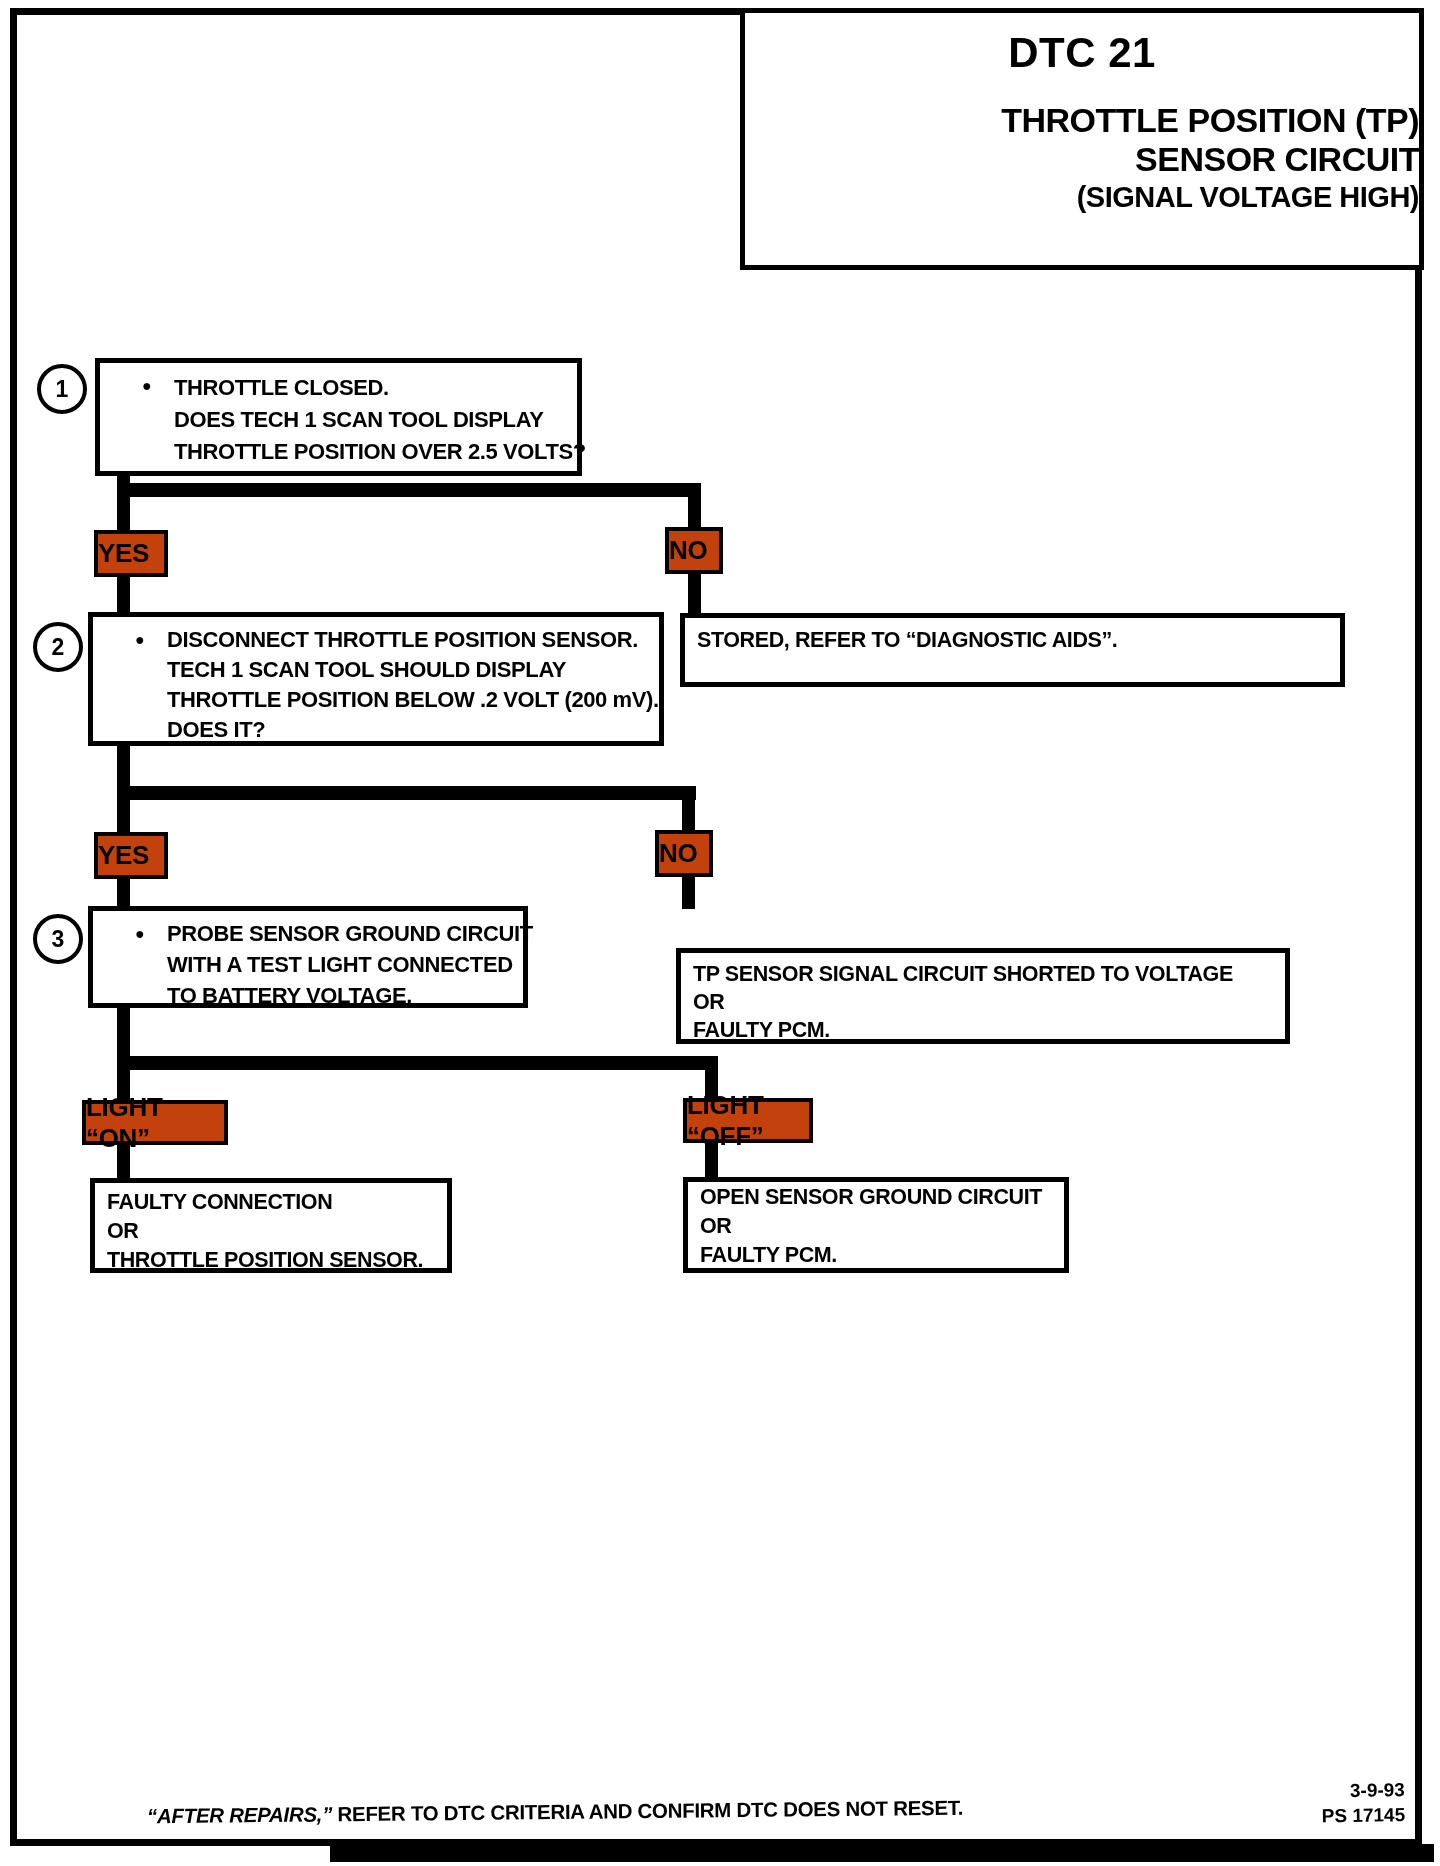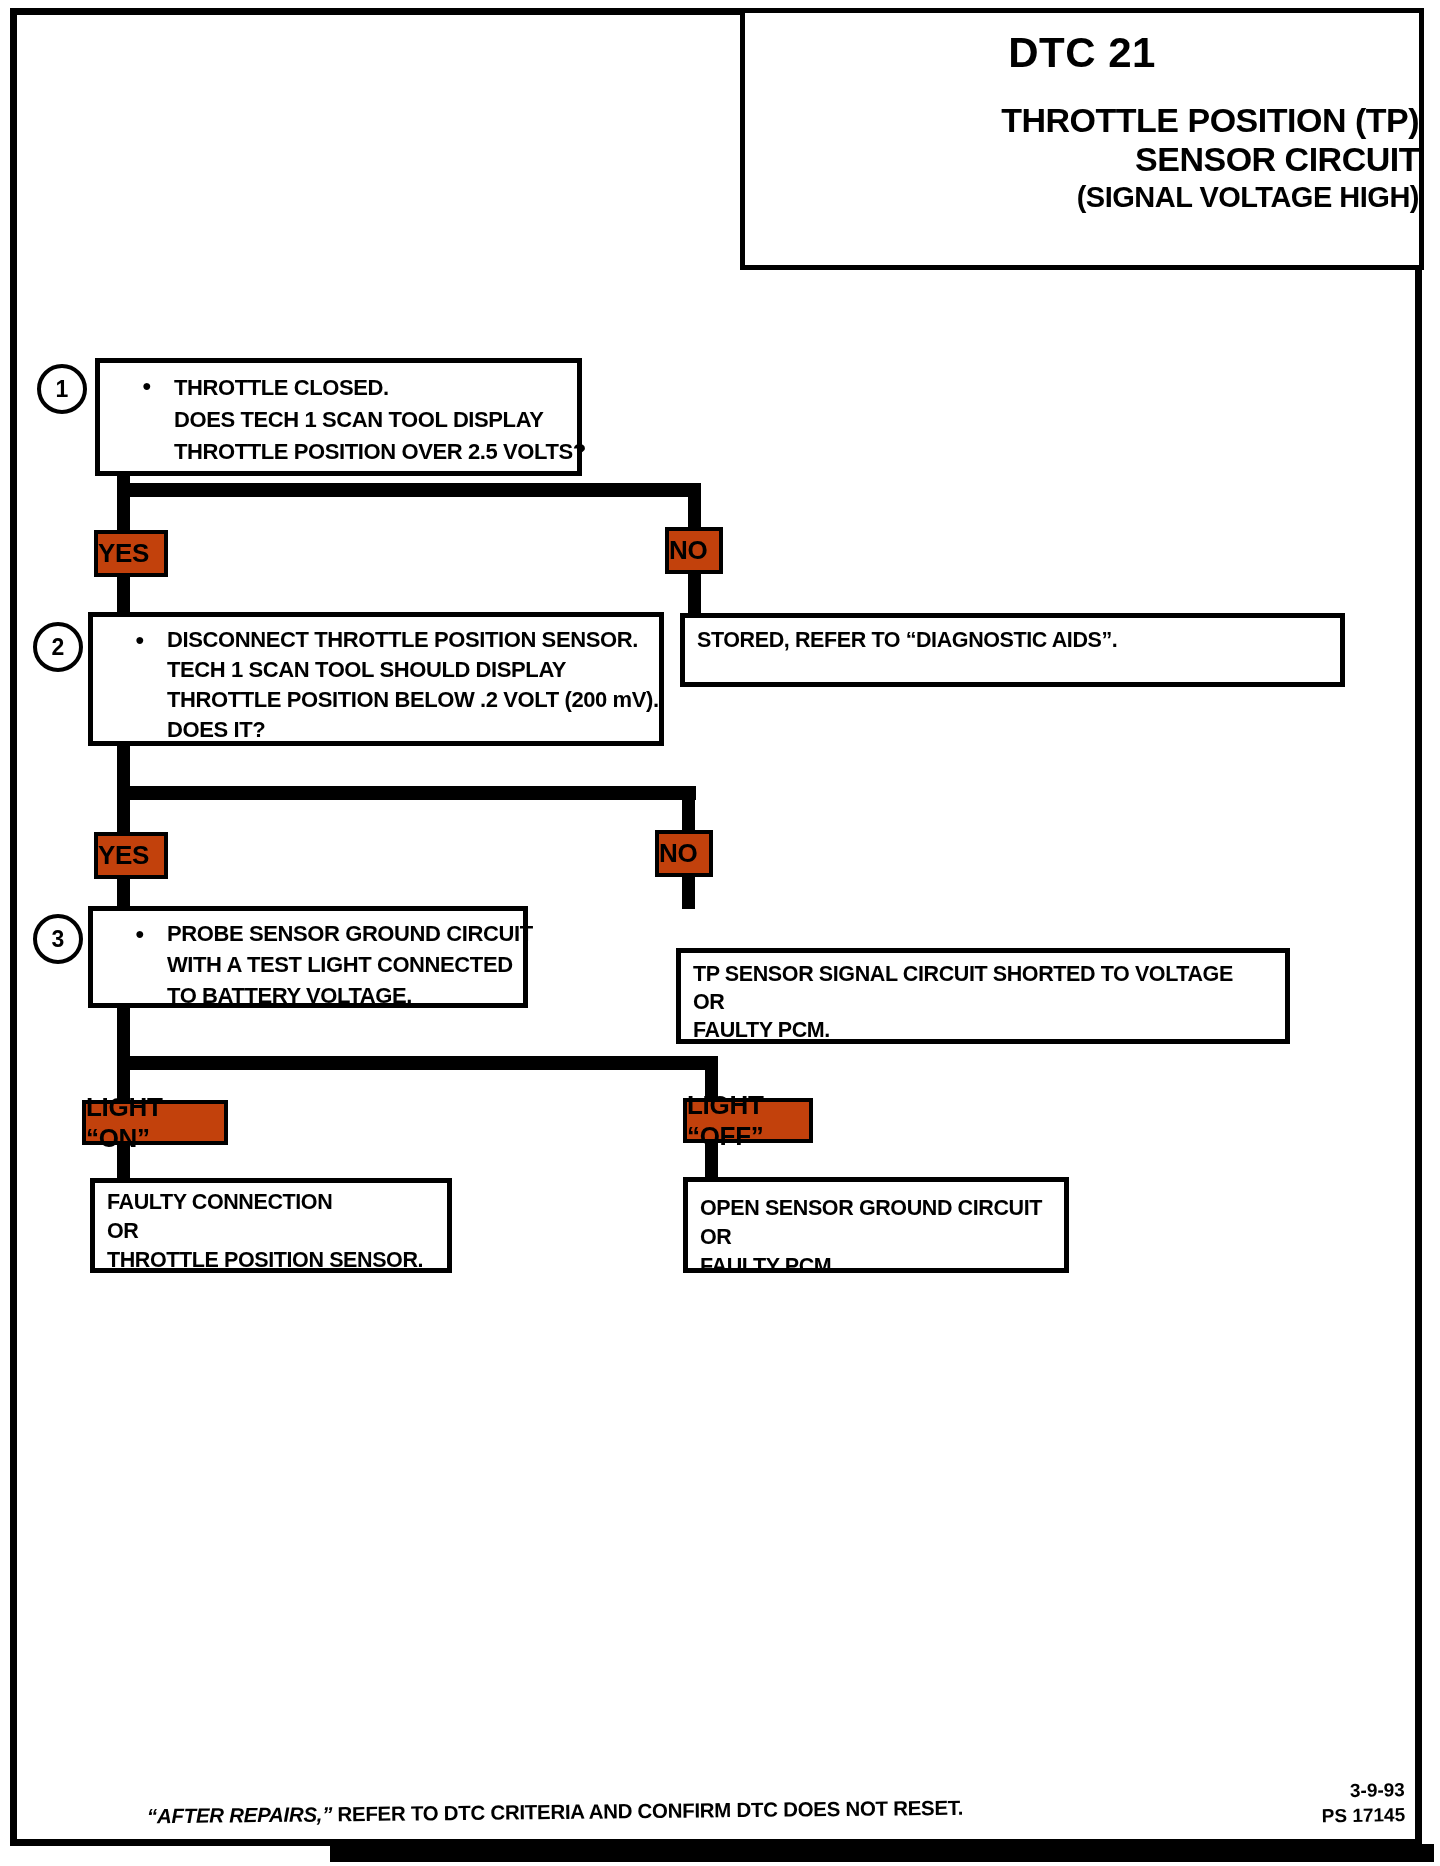--- a/index.html
+++ b/index.html
@@ -136,21 +136,21 @@
 
 <div class="abs box" style="left:90px;top:1178px;width:362px;height:95px;">
   <div class="result-lines" style="line-height:29px;padding-top:5px;">
     <div>FAULTY CONNECTION</div>
     <div>OR</div>
     <div>THROTTLE POSITION SENSOR.</div>
   </div>
 </div>
 
 <div class="abs box" style="left:683px;top:1177px;width:386px;height:96px;">
-  <div class="result-lines" style="line-height:29px;padding-top:12px;">
+  <div class="result-lines" style="line-height:29px;padding-top:1px;">
     <div>OPEN SENSOR GROUND CIRCUIT</div>
     <div>OR</div>
     <div>FAULTY PCM.</div>
   </div>
 </div>
 
 <div class="abs footer-left" style="left:147px;top:1800px;">
   <span class="ital">“AFTER REPAIRS,”</span><span> REFER TO DTC CRITERIA AND CONFIRM DTC DOES NOT RESET.</span>
 </div>
 <div class="abs footer-right" style="left:1285px;top:1778px;width:120px;">

